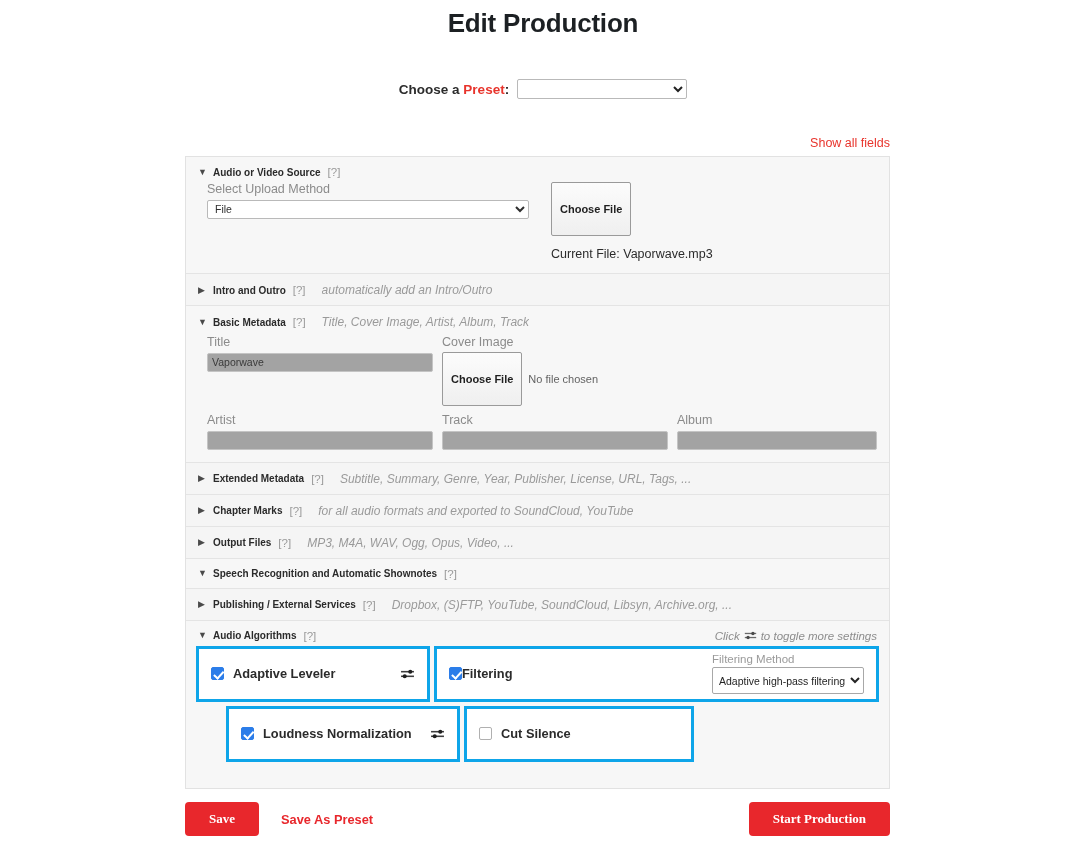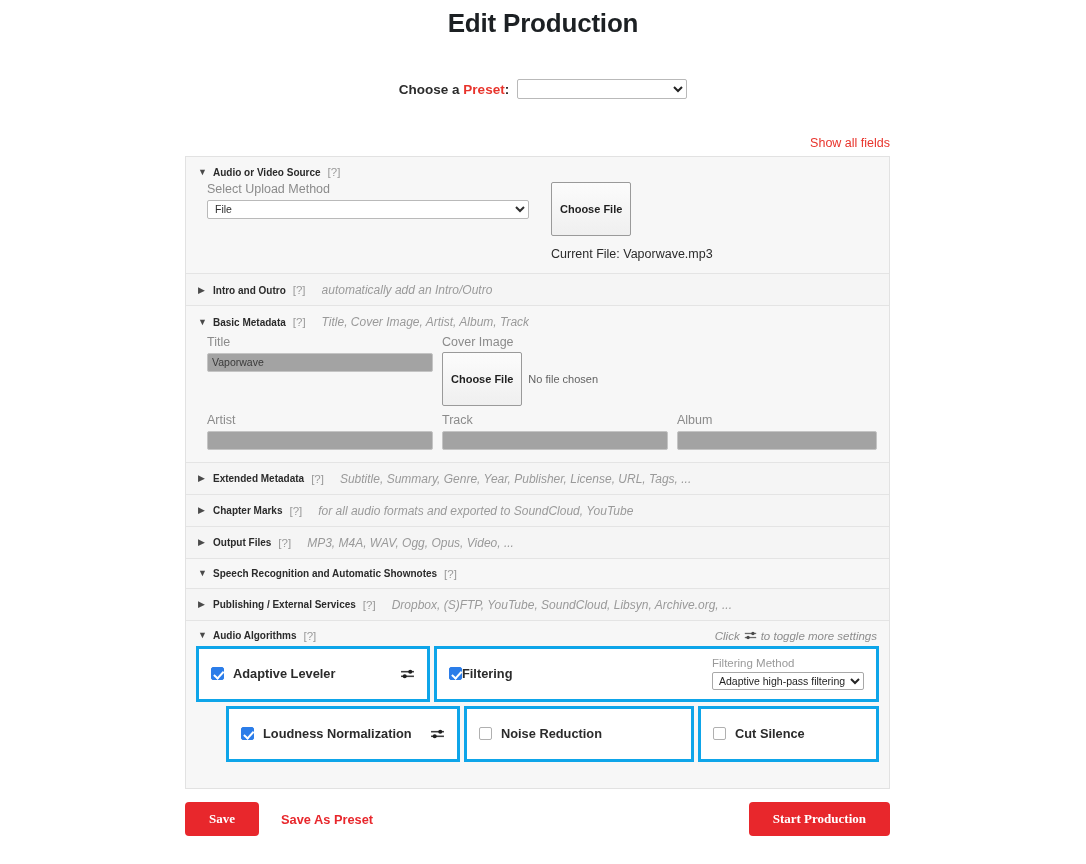--- a/index.html
+++ b/index.html
@@ -262,21 +262,21 @@
     flex: 0 0 auto;
     cursor: pointer;
     line-height: 0;
   }
   .algo-extra {
     margin-left: auto;
     text-align: left;
   }
   .algo-extra .flabel { font-size: 11.5px; margin-bottom: 2px; color: #9a9a9a; }
   select.mini {
-    height: 18px;
+    height: 27px;
     font-size: 10.5px;
     font-family: "Liberation Sans", sans-serif;
     border: 1px solid #a8a8a8;
     border-radius: 2px;
     background: #fff;
     color: #242424;
     padding: 0 2px;
     width: 152px;
   }
 
@@ -503,24 +503,20 @@
             <span class="sliders-icon">
               <svg width="15" height="12" viewBox="0 0 16 13">
                 <line x1="1" y1="4" x2="15" y2="4" stroke="#3d3d3d" stroke-width="1.7"></line>
                 <line x1="1" y1="9" x2="15" y2="9" stroke="#3d3d3d" stroke-width="1.7"></line>
                 <circle cx="11" cy="4" r="2.2" fill="#1f1f1f"></circle>
                 <circle cx="5" cy="9" r="2.2" fill="#1f1f1f"></circle>
               </svg>
             </span>
           </div>
 
-          <div class="algo-card">
-            <span class="cbx"></span>
-            <span class="algo-name">Noise Reduction</span>
-          </div>
 
           <div class="algo-card">
             <span class="cbx"></span>
             <span class="algo-name">Cut Silence</span>
           </div>
         </div>
       </div>
     </div>
 
   </div>

